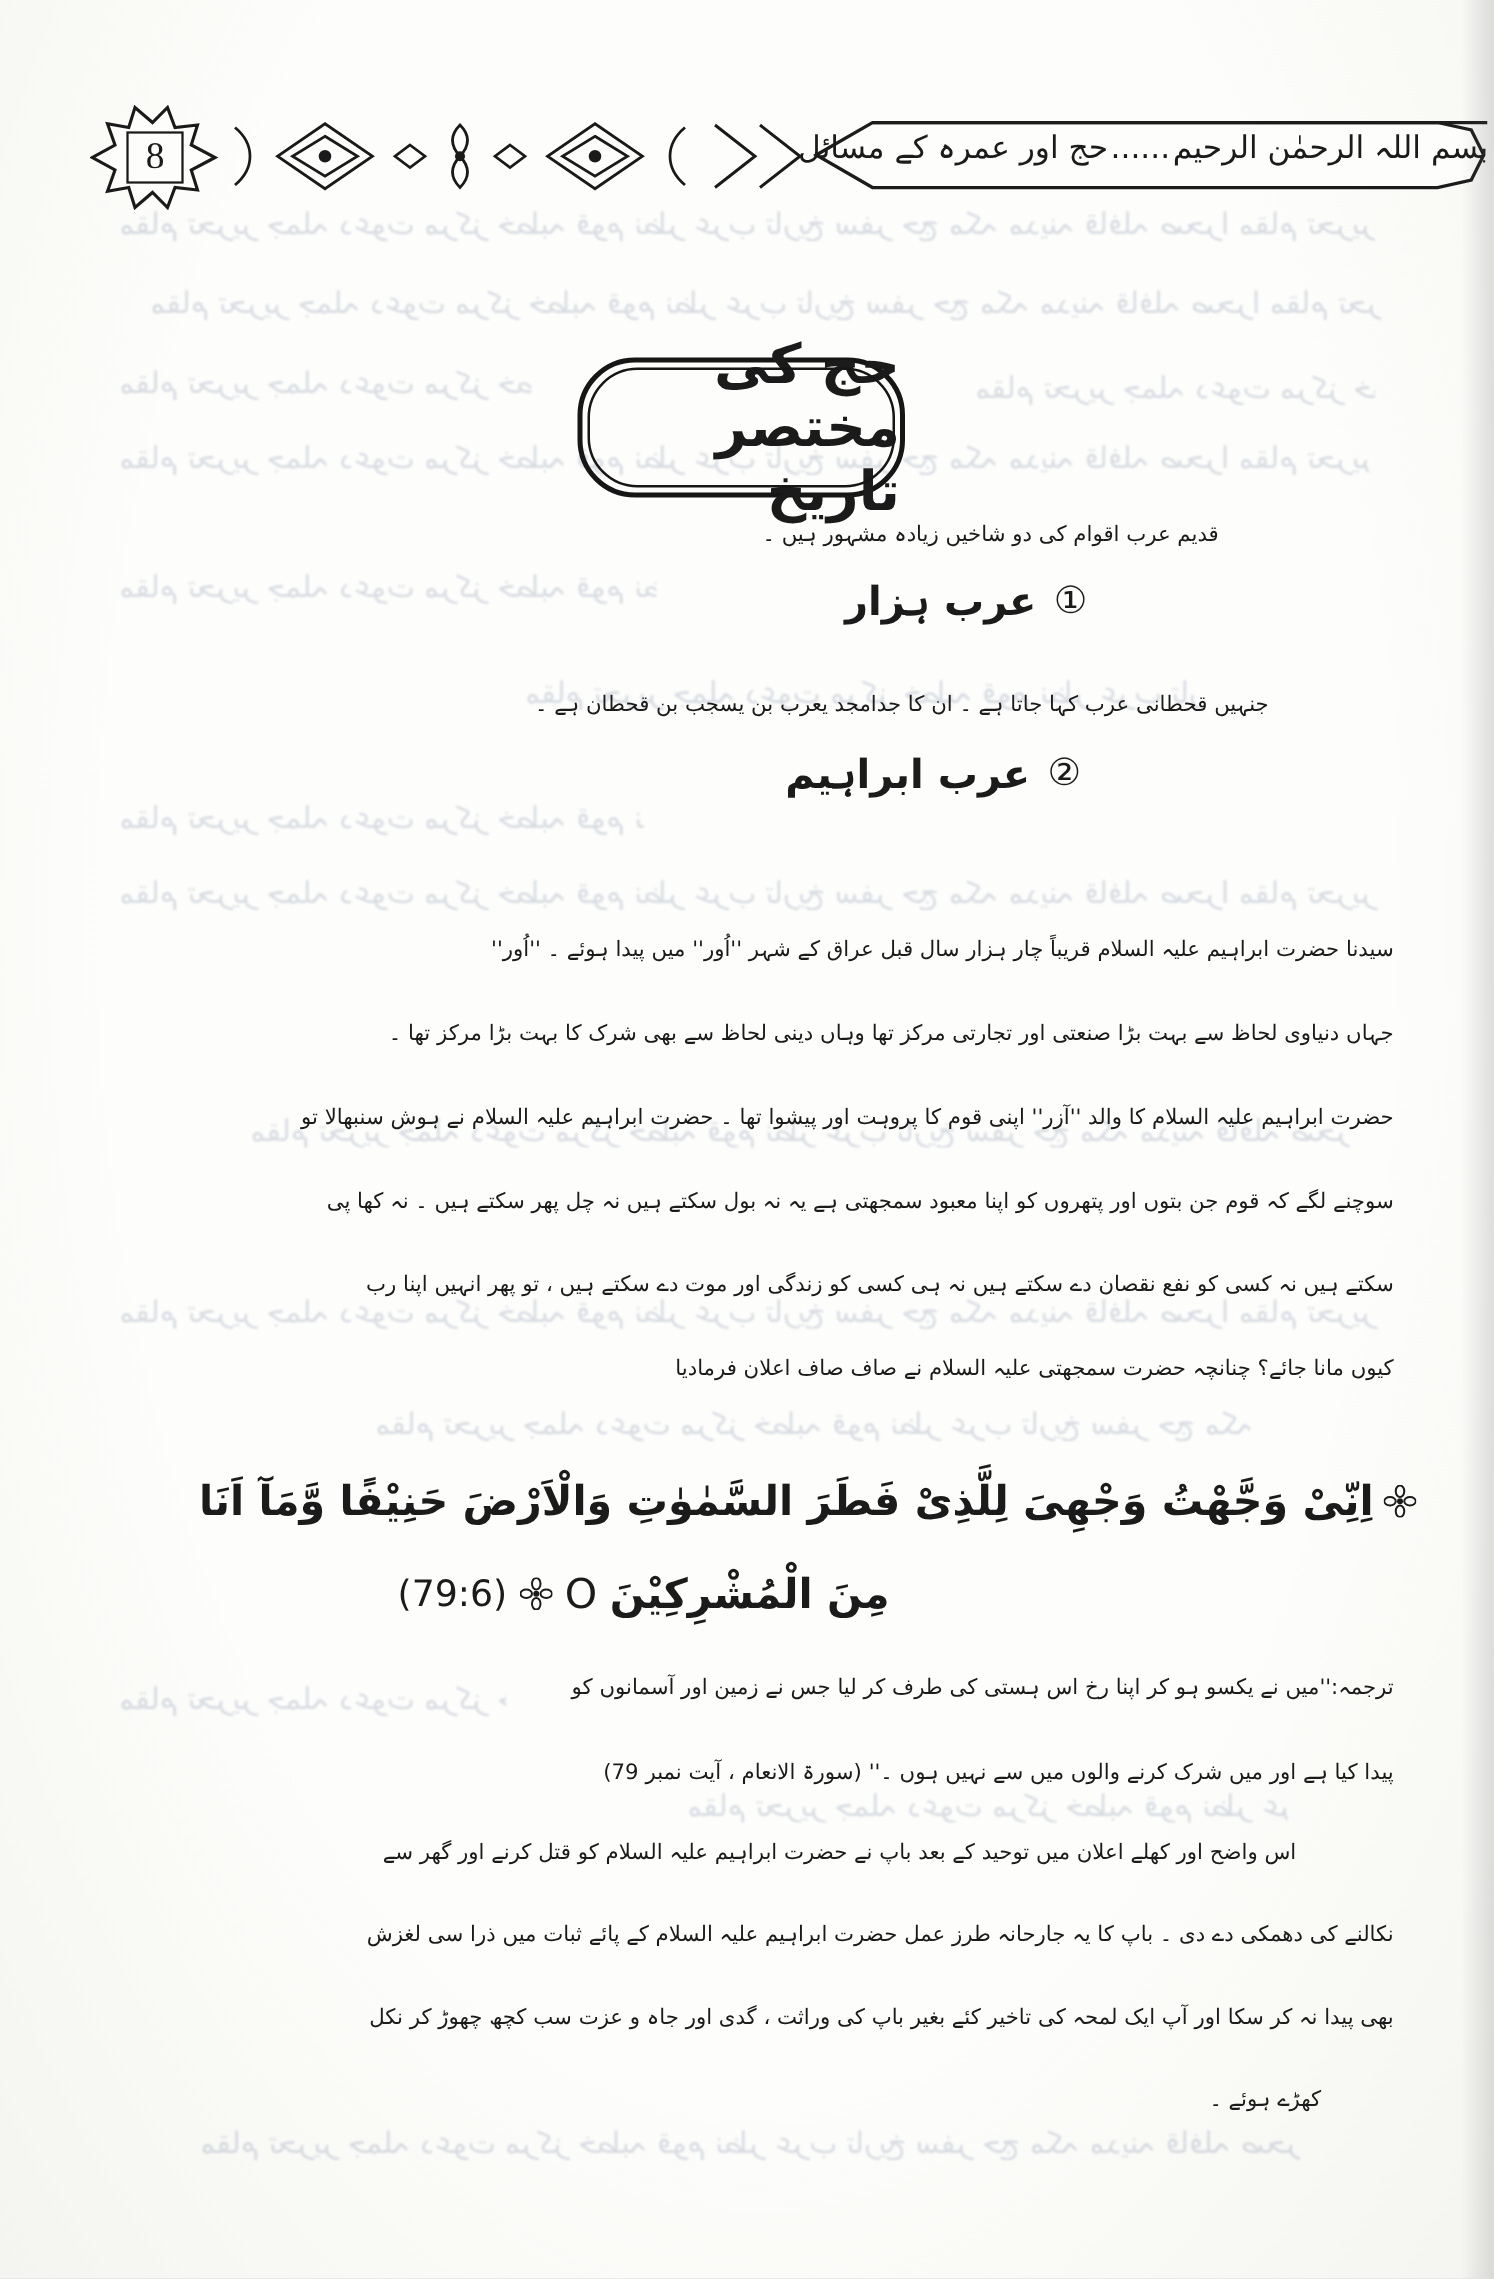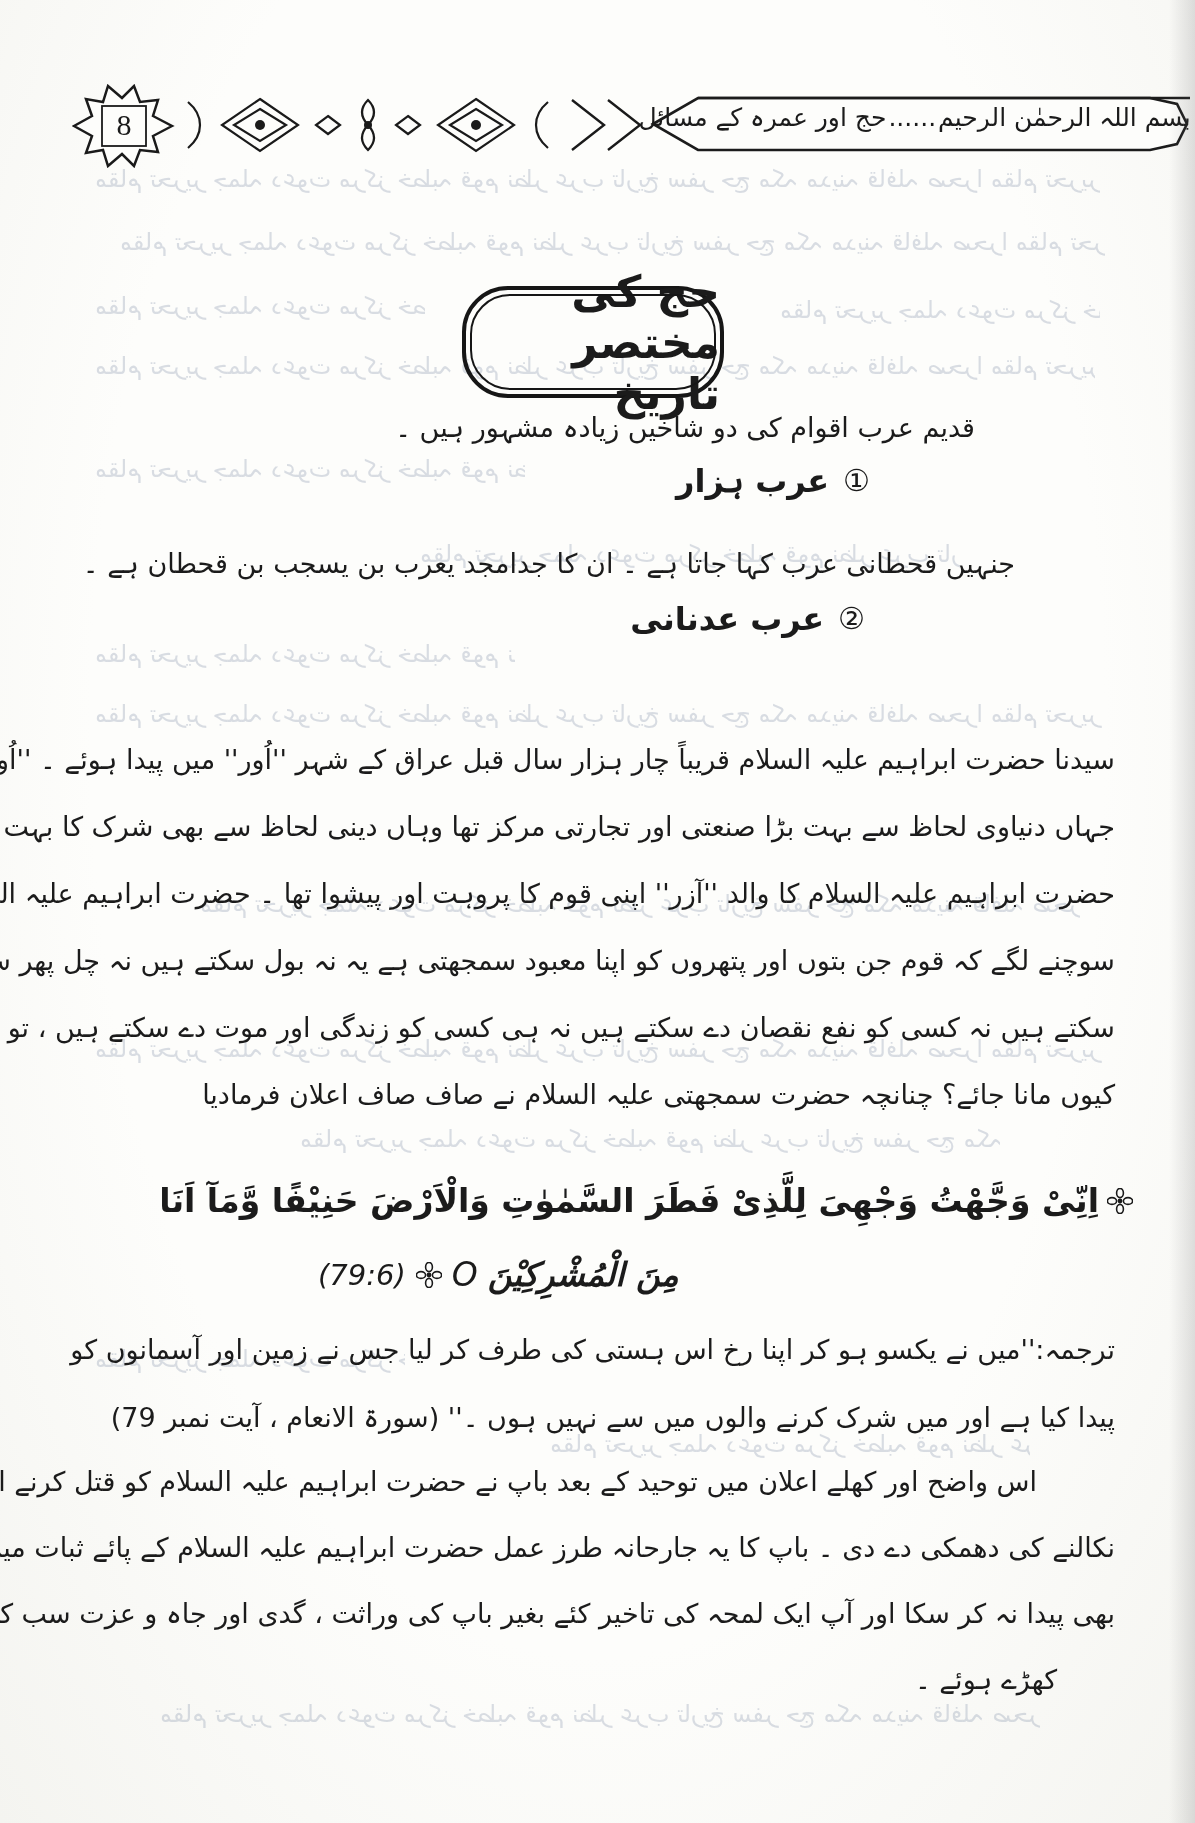--- a/index.html
+++ b/index.html
@@ -14,21 +14,21 @@
     color:#1b1b1b;
   }
   .page::after{ 
     content:"";position:absolute;top:0;right:0;width:26px;height:100%;
     background:linear-gradient(to left, rgba(90,90,95,.18), rgba(90,90,95,0));
     pointer-events:none;
   }
   .urdu{direction:rtl;unicode-bidi:embed;}
   .line{
     position:absolute;left:85px;right:80px;
-    font-size:27px;line-height:60px;
+    font-size:17px;line-height:60px;
     text-align:right;white-space:nowrap;
     direction:rtl;
   }
   .heading-row{
     position:absolute;left:85px;right:80px;
     display:flex;flex-direction:row-reverse;align-items:center;gap:14px;
     font-weight:bold;font-size:32px;
   }
   .circled-num{font-size:30px;font-weight:normal;line-height:1;}
   .title-box{
@@ -42,21 +42,21 @@
   .title-box .t{font-size:44px;font-weight:bold;direction:rtl;}
   .banner-text{
     position:absolute;left:662px;top:101px;width:505px;height:32px;
     display:flex;direction:ltr;align-items:center;justify-content:center;gap:2px;
     font-size:25px;white-space:nowrap;
   }
   .verse{
     font-weight:bold;font-size:33px;line-height:66px;white-space:nowrap;
   }
   .v1{position:absolute;right:62px;top:1168px;display:flex;direction:ltr;align-items:center;gap:8px;justify-content:center;}
-  .v2{position:absolute;left:318px;top:1242px;display:flex;direction:ltr;align-items:center;gap:10px;font-style:italic;}
+  .v2{position:absolute;left:318px;top:1242px;display:flex;direction:ltr;align-items:center;gap:10px;}
   .ghost{
     position:absolute;font-size:24px;color:#8d9ab0;opacity:.32;
     transform:scaleX(-1);filter:blur(.7px);
     white-space:nowrap;overflow:hidden;direction:rtl;pointer-events:none;
   }
   svg{display:block;}
 </style>
 </head>
 <body>
 
@@ -130,21 +130,21 @@
   <div class="line" style="top:398px;padding-right:140px;">قدیم عرب اقوام کی دو شاخیں زیادہ مشہور ہیں ۔</div>
 
   <div class="heading-row" style="top:462px;padding-right:245px;">
     <span class="circled-num">①</span>
     <span class="urdu">عرب ہزار</span>
   </div>
   <div class="line" style="top:534px;padding-right:100px;">جنہیں قحطانی عرب کہا جاتا ہے ۔ ان کا جدامجد یعرب بن یسجب بن قحطان ہے ۔</div>
 
   <div class="heading-row" style="top:600px;padding-right:250px;">
     <span class="circled-num">②</span>
-    <span class="urdu">عرب عدنانی</span>
+    <span class="urdu">عرب ابراہیم</span>
   </div>
 
   <div class="line" style="top:730px;">سیدنا حضرت ابراہیم علیہ السلام قریباً چار ہزار سال قبل عراق کے شہر ''اُور'' میں پیدا ہوئے ۔ ''اُور''</div>
   <div class="line" style="top:797px;">جہاں دنیاوی لحاظ سے بہت بڑا صنعتی اور تجارتی مرکز تھا وہاں دینی لحاظ سے بھی شرک کا بہت بڑا مرکز تھا ۔</div>
   <div class="line" style="top:864px;">حضرت ابراہیم علیہ السلام کا والد ''آزر'' اپنی قوم کا پروہت اور پیشوا تھا ۔ حضرت ابراہیم علیہ السلام نے ہوش سنبھالا تو</div>
   <div class="line" style="top:931px;">سوچنے لگے کہ قوم جن بتوں اور پتھروں کو اپنا معبود سمجھتی ہے یہ نہ بول سکتے ہیں نہ چل پھر سکتے ہیں ۔ نہ کھا پی</div>
   <div class="line" style="top:998px;">سکتے ہیں نہ کسی کو نفع نقصان دے سکتے ہیں نہ ہی کسی کو زندگی اور موت دے سکتے ہیں ، تو پھر انہیں اپنا رب</div>
   <div class="line" style="top:1065px;">کیوں مانا جائے؟ چنانچہ حضرت سمجھتی علیہ السلام نے صاف صاف اعلان فرمادیا</div>
 
   <div class="verse v1">

